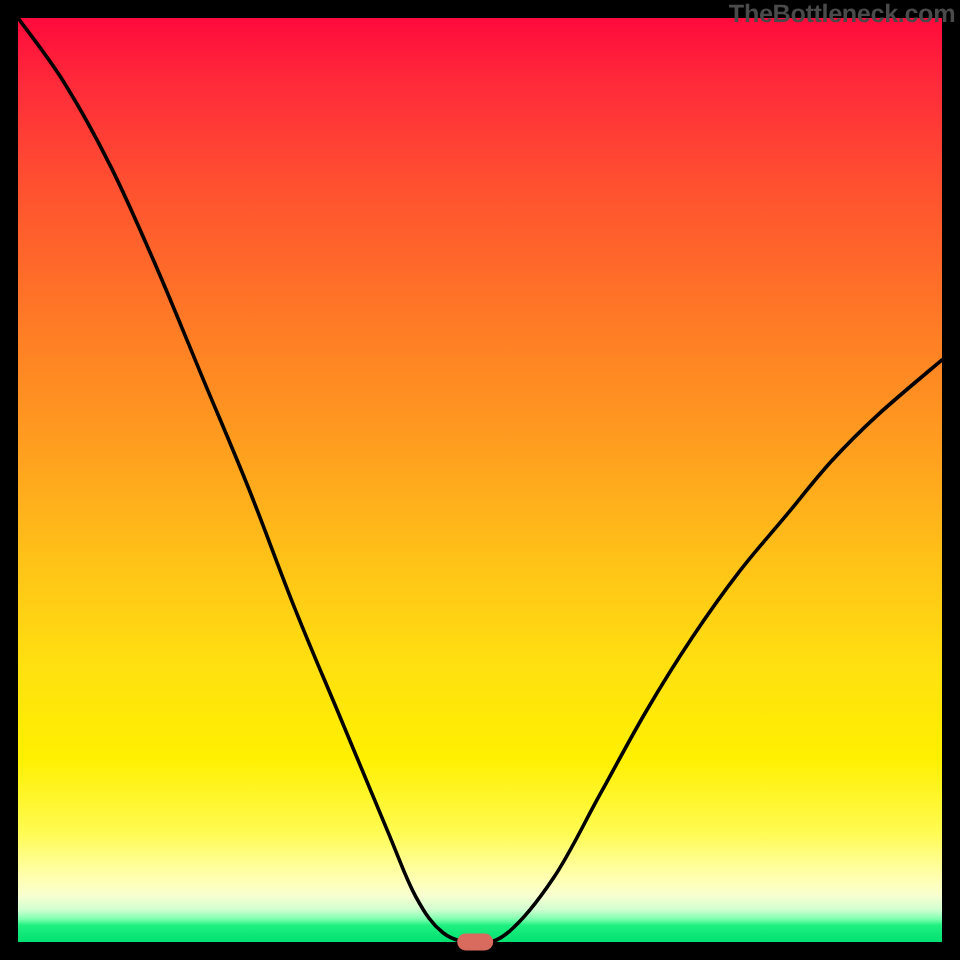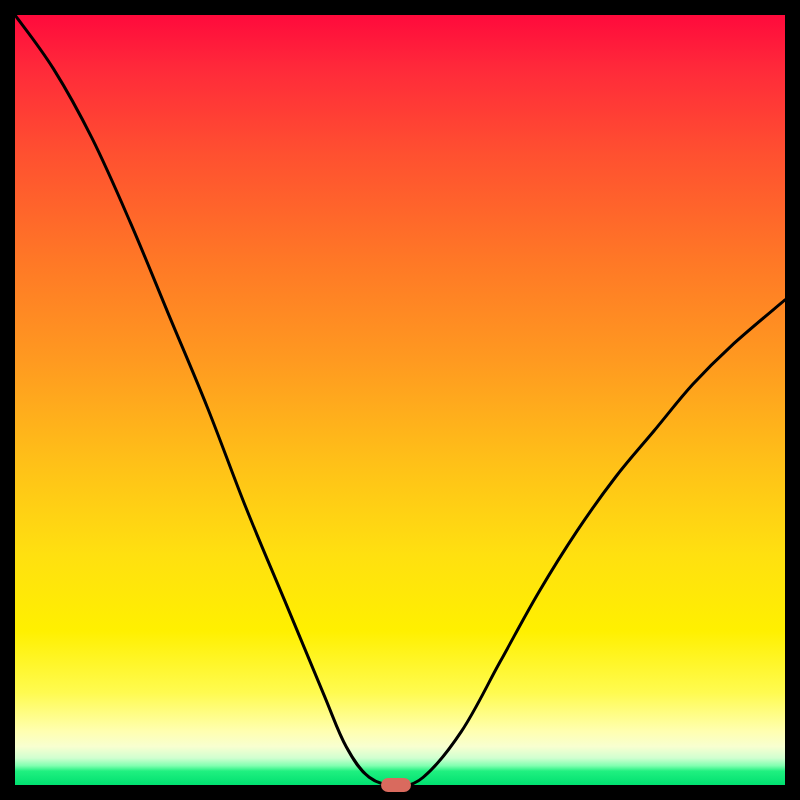--- a/index.html
+++ b/index.html
@@ -69,20 +69,21 @@
     transform: translate(-50%, -50%);
   }
 </style>
 </head>
 <body>
 
 <div class="chart-container">
 
   <div class="plot-area"></div>
 
+  <div class="attribution">TheBottleneck.com</div>
 
   <svg class="curve" viewBox="0 0 770 770" preserveAspectRatio="none">
     <path fill="none" stroke="#000" stroke-width="3" stroke-linecap="round" d="M 0 0 C 6.93 9.701999999999996, 24.64 31.72399999999997, 38.5 53.89999999999998 C 52.36 76.076, 63.14 95.48000000000005, 77 123.20000000000005 C 90.86 150.92000000000004, 101.64 176.022, 115.5 207.89999999999998 C 129.36 239.77799999999996, 140.14 267.036, 154 300.3 C 167.86 333.564, 178.64 358.05, 192.5 392.7 C 206.36 427.34999999999997, 217.14 458.15, 231 492.8 C 244.86 527.45, 255.64 551.936, 269.5 585.2 C 283.36 618.464, 296.912 651.2660000000001, 308 677.6 C 319.088 703.934, 322.78400000000005 716.254, 331.1 731.5 C 339.416 746.746, 345.191 755.37, 354.2 762.3 C 363.209 769.2299999999999, 371.448 770, 381.15 770 C 390.852 770, 396.319 772.002, 408.1 762.3 C 419.88100000000003 752.598, 432.73999999999995 736.89, 446.59999999999997 716.1 C 460.46 695.3100000000001, 471.24 671.7479999999999, 485.1 646.8 C 498.96000000000004 621.852, 509.74 601.062, 523.6 577.5 C 537.46 553.938, 548.24 536.6899999999999, 562.1 515.9 C 575.96 495.10999999999996, 586.74 480.018, 600.6 462 C 614.46 443.982, 625.24 432.432, 639.1 415.8 C 652.96 399.168, 663.74 384.84599999999995, 677.6 369.59999999999997 C 691.46 354.354, 699.4680000000001 346.346, 716.1 331.1 C 732.732 315.85400000000004, 760.298 293.216, 770 284.9"></path>
   </svg>
 
   <div class="marker" style="left: 396.15px; top: 785px; background: rgb(217, 106, 94);"></div>
 
 </div>
 
 </body></html>

